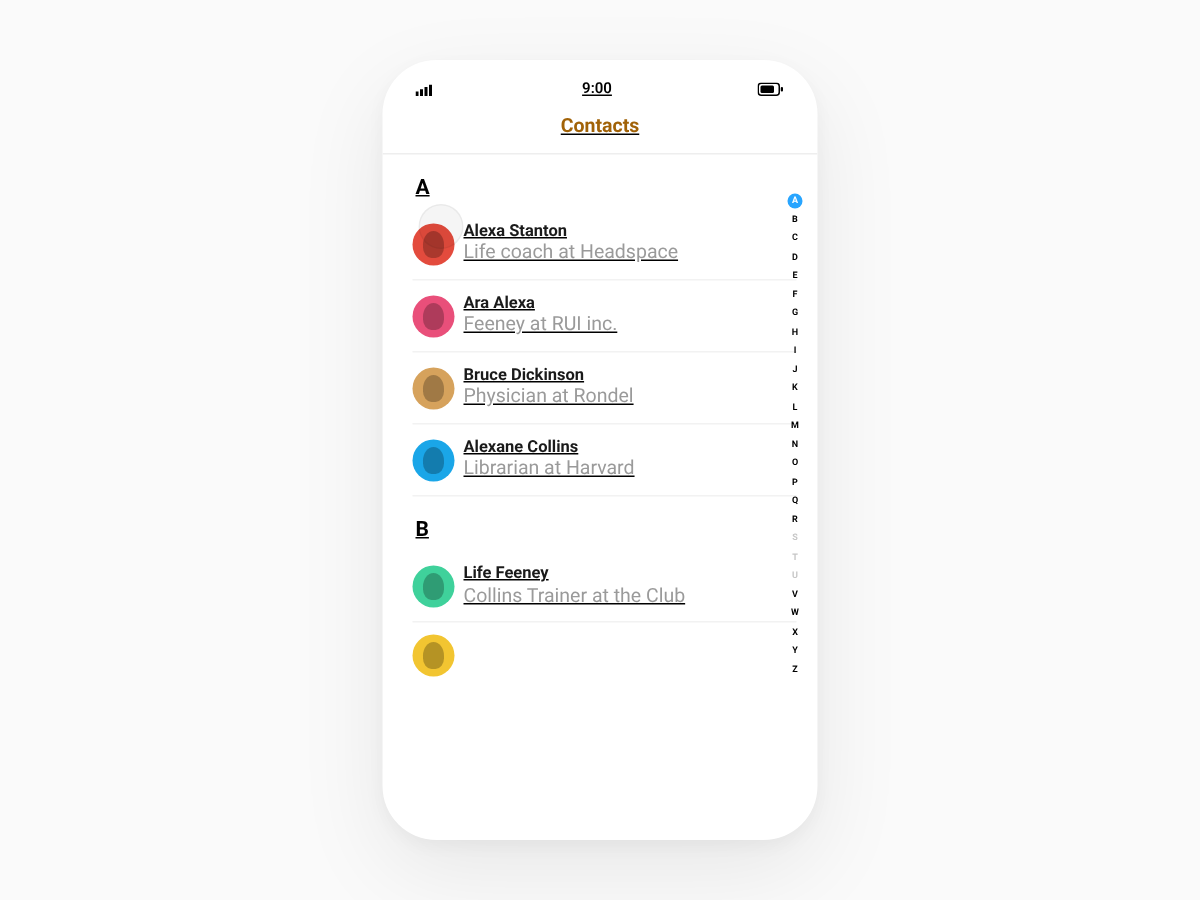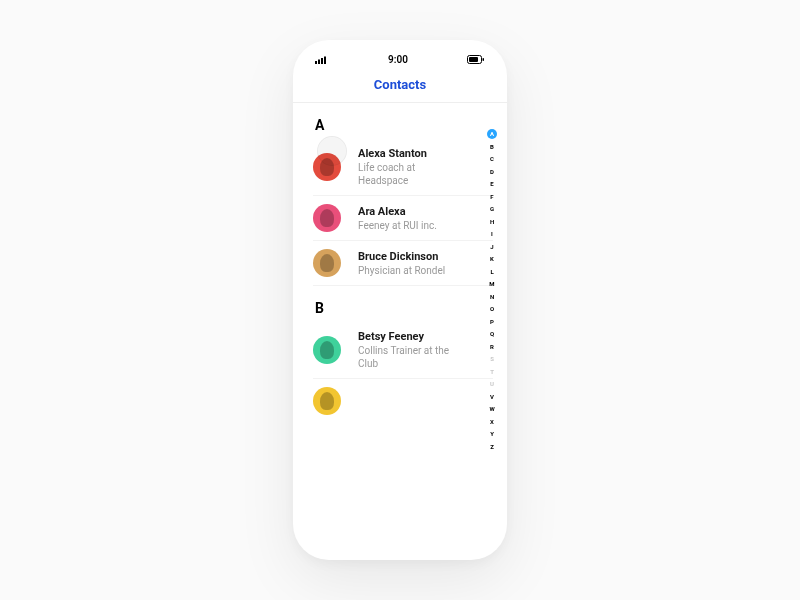--- a/index.html
+++ b/index.html
@@ -6,66 +6,67 @@
     body {
       width: 800px;
       height: 600px;
       background: #fafafa;
       display: flex;
       align-items: center;
       justify-content: center;
       font-family: -apple-system, BlinkMacSystemFont, "Segoe UI", Roboto, sans-serif;
     }
     .phone {
-      width: 214px;
+      width: 290px;
       height: 520px;
       background: #fff;
       border-radius: 36px;
       box-shadow: 0 20px 60px rgba(0,0,0,0.08), 0 4px 12px rgba(0,0,0,0.04);
       overflow: hidden;
       position: relative;
       padding: 12px 0 0 0;
+      text-decoration: underline;
     }
     .status-bar {
       display: flex;
       align-items: center;
       justify-content: space-between;
       padding: 2px 22px 6px 22px;
       font-size: 10px;
       font-weight: 600;
       color: #000;
     }
     .signal-icon, .battery-icon {
       display: inline-block;
     }
     .signal-icon svg, .battery-icon svg { display: block; }
     .nav-title {
       text-align: center;
       font-weight: 700;
       font-size: 13px;
-      color: #1d4ed8;
+      color: #a16207;
       padding: 6px 0 10px 0;
       border-bottom: 1px solid #eee;
     }
     .content {
       height: 440px;
       overflow: hidden;
       position: relative;
       padding: 0 0 0 20px;
     }
     .section-letter {
       font-size: 14px;
       font-weight: 700;
       color: #000;
       padding: 14px 0 6px 2px;
     }
     .contact-row {
       display: flex;
       align-items: center;
-      gap: 17px;
+      gap: 6px;
       padding: 8px 28px 8px 0;
       border-bottom: 1px solid #f2f2f2;
       margin-right: 14px;
     }
     .avatar {
       width: 28px;
       height: 28px;
       border-radius: 50%;
       flex-shrink: 0;
       position: relative;
@@ -80,21 +81,21 @@
       background: rgba(0,0,0,0.25);
     }
     .contact-text { min-width: 0; }
     .contact-name {
       font-size: 11px;
       font-weight: 700;
       color: #1a1a1a;
       line-height: 1.2;
     }
     .contact-sub {
-      font-size: 10px;
+      font-size: 13px;
       color: #9a9a9a;
       line-height: 1.3;
       margin-top: 1px;
     }
     .index-rail {
       position: absolute;
       right: 10px;
       top: 26px;
       display: flex;
       flex-direction: column;
@@ -182,29 +183,38 @@
     <div class="contact-row">
       <div class="avatar" style="background:#d6a25c">
           <div class="avatar-inner"></div>
         </div>
       <div class="contact-text">
         <div class="contact-name">Bruce Dickinson</div>
         <div class="contact-sub">Physician at Rondel</div>
       </div>
     </div>
 
+    <div class="contact-row">
+      <div class="avatar" style="background:#1aa6e8">
+          <div class="avatar-inner"></div>
+        </div>
+      <div class="contact-text">
+        <div class="contact-name">Alexane Collins</div>
+        <div class="contact-sub">Librarian at Harvard</div>
+      </div>
+    </div>
 
     <div class="section-letter">B</div>
 
     <div class="contact-row">
       <div class="avatar" style="background:#3fd19b">
           <div class="avatar-inner"></div>
         </div>
       <div class="contact-text">
-        <div class="contact-name">Betsy Feeney</div>
+        <div class="contact-name">Life Feeney</div>
         <div class="contact-sub">Collins Trainer at the Club</div>
       </div>
     </div>
 
     <div class="contact-row" style="border-bottom:none;">
       <div class="avatar" style="background:#f2c531">
           <div class="avatar-inner"></div>
         </div>
     </div>
 

